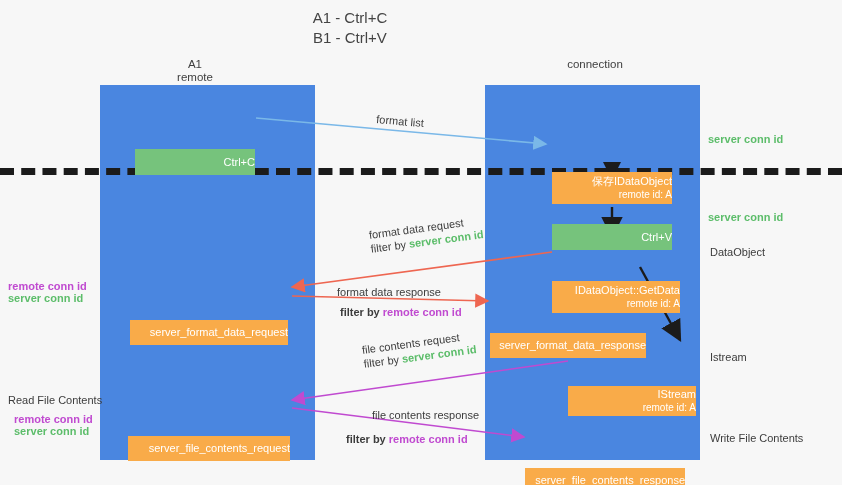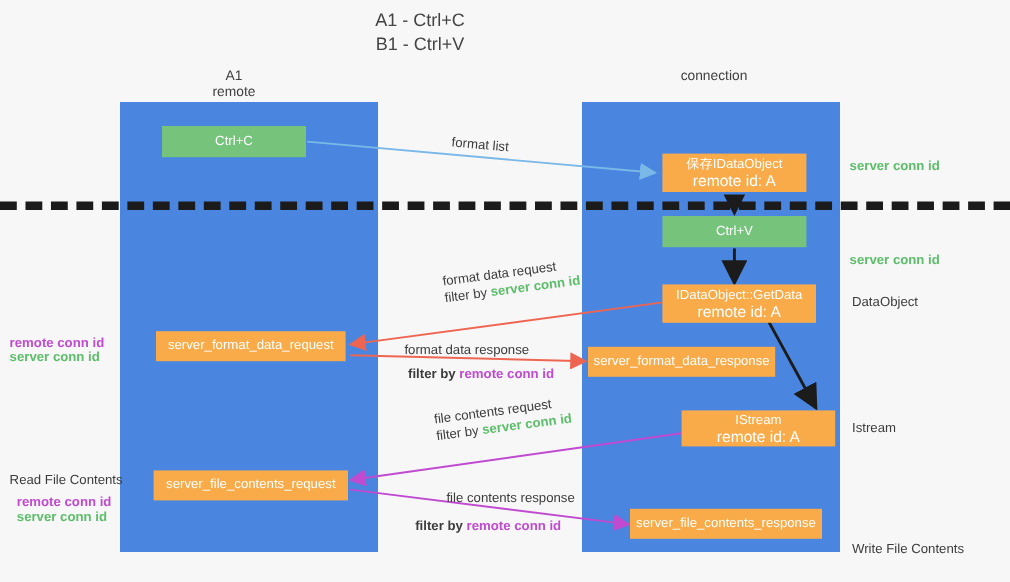--- a/index.html
+++ b/index.html
@@ -10,25 +10,25 @@
     position:relative;overflow:hidden;
     color:#3c3c3c;
   }
   #stage{position:absolute;inset:0;}
   svg#wires{position:absolute;left:0;top:0;width:842px;height:485px;pointer-events:none;}
 
   .lane{position:absolute;background:#4a86e0;}
   .lane-head{position:absolute;text-align:center;font-size:11.5px;line-height:13px;color:#3f3f3f;}
 
   .node{position:absolute;box-sizing:border-box;display:flex;flex-direction:column;
-        align-items:center;justify-content:center;color:#ffffff;font-size:11px;
-        line-height:13px;text-align:center;}
+        align-items:flex-end;justify-content:center;color:#ffffff;font-size:11px;
+        line-height:13px;text-align:center;margin-top:44px;}
   .node.green{background:#76c37c;}
   .node.orange{background:#f9ab49;}
-  .node .l2{font-size:13px;}
+  .node .l2{font-size:10px;}
 
   .note{position:absolute;font-size:11px;line-height:14px;color:#3c3c3c;white-space:nowrap;}
   .note.rot{transform-origin:left top;}
   .green-t{color:#5cbd6a;font-weight:bold;}
   .purple-t{color:#c04ad0;font-weight:bold;}
   .plain-b{font-weight:bold;color:#3c3c3c;}
 
   .side{position:absolute;font-size:11px;line-height:14px;white-space:nowrap;}
   .side.bold{font-weight:bold;}
 
@@ -166,21 +166,21 @@
     <div style="margin-top:10px;margin-left:-26px;">
       <span class="plain-b">filter by</span>
       <span class="purple-t">remote conn id</span>
     </div>
   </div>
 
   <div class="side bold" style="left:708px;top:132px;color:#5cbd6a;">server conn id</div>
   <div class="side bold" style="left:708px;top:210px;color:#5cbd6a;">server conn id</div>
   <div class="side" style="left:710px;top:245px;">DataObject</div>
   <div class="side" style="left:710px;top:350px;">Istream</div>
-  <div class="side" style="left:710px;top:431px;margin-top:20px;">Write File Contents</div>
+  <div class="side" style="left:710px;top:431px;">Write File Contents</div>
 
   <div class="side bold" style="left:8px;top:279px;color:#c04ad0;">remote conn id</div>
   <div class="side bold" style="left:8px;top:291px;color:#5cbd6a;">server conn id</div>
   <div class="side" style="left:8px;top:393px;">Read File Contents</div>
   <div class="side bold" style="left:14px;top:412px;color:#c04ad0;">remote conn id</div>
   <div class="side bold" style="left:14px;top:424px;color:#5cbd6a;">server conn id</div>
 
 </div>
 
 </body></html>

